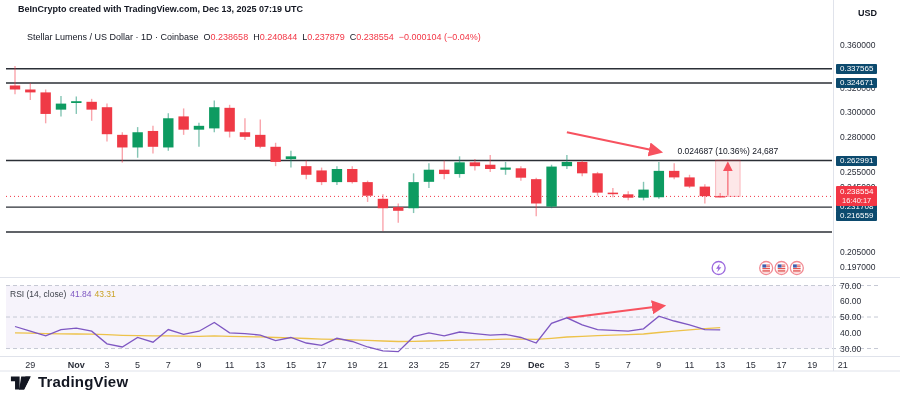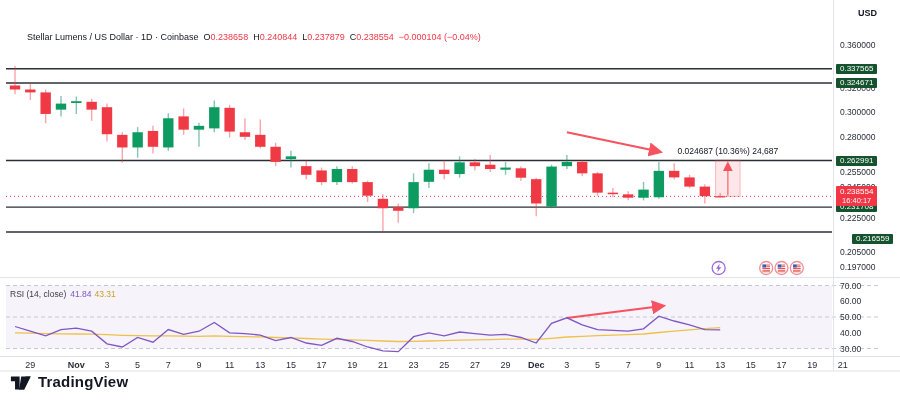--- a/index.html
+++ b/index.html
@@ -7,21 +7,21 @@
          font-family:"Liberation Sans",sans-serif;color:#131722;}
   .stage svg.main{position:absolute;left:0;top:0;}
   #overlays,.price-axis,.time-axis{position:absolute;left:0;top:0;width:900px;height:314px;pointer-events:none;}
   .credit{position:absolute;left:18px;top:4px;font-size:9px;font-weight:700;color:#131722;white-space:nowrap;}
   .symline{position:absolute;left:27px;top:32px;font-size:9px;color:#131722;white-space:nowrap;}
   .symline .pair{margin-left:5px;}
   .symline .lbl{color:#131722;}
   .symline .val{color:#f23645;}
   .usd{position:absolute;left:858px;top:8px;font-size:9px;font-weight:700;color:#131722;}
   .ptick{position:absolute;left:840px;font-size:8.5px;color:#2a2e39;transform:translateY(-50%);white-space:nowrap;}
-  .pbadge{position:absolute;left:836px;background:#14532d;color:#fff;font-size:8px;line-height:10px;
+  .pbadge{position:absolute;left:836px;background:#0c4a6e;color:#fff;font-size:8px;line-height:10px;
           padding:0 4px;border-radius:1px;transform:translateY(-50%);white-space:nowrap;}
   .lbadge{position:absolute;left:836px;background:#f23645;color:#fff;font-size:8px;line-height:9px;
           padding:1px 4px;border-radius:1px;transform:translateY(-50%);text-align:center;white-space:nowrap;}
   .lbadge .cd{font-size:7.5px;opacity:.95;}
   .ttick{position:absolute;top:360px;font-size:9px;color:#2a2e39;transform:translateX(-50%);}
   .ttick.bold{font-weight:700;}
   .anno{position:absolute;font-size:8.5px;color:#131722;transform:translate(-50%,-100%);white-space:nowrap;}
   .rsi-label{position:absolute;left:10px;top:280px;font-size:8.5px;color:#3a3e47;white-space:nowrap;pointer-events:auto;margin-top:9px;}
   .rsi-v1{color:#7e57c2;margin-left:4px;}
   .rsi-v2{color:#c9a227;margin-left:3px;}
@@ -290,21 +290,21 @@
       <div class="ptick" style="top: 137.471px;">0.280000</div>
       <div class="ptick" style="top: 171.877px;">0.255000</div>
       <div class="ptick" style="top: 186.594px;">0.245000</div>
       <div class="ptick" style="top: 217.922px;">0.225000</div>
       <div class="ptick" style="top: 252.168px;">0.205000</div>
       <div class="ptick" style="top: 266.812px;">0.197000</div>
       <div class="pbadge" style="top: 68.689px;">0.337565</div>
       <div class="pbadge" style="top: 83.0163px;">0.324671</div>
       <div class="pbadge" style="top: 160.526px;">0.262991</div>
       <div class="pbadge" style="top: 207.114px;">0.231708</div>
-      <div class="pbadge" style="top: 239px; margin-left: 16px;">0.216559</div>
+      <div class="pbadge" style="top: 216px;">0.216559</div>
       <div class="lbadge" style="top: 196.403px;">
         <div>0.238554</div>
         <div class="cd">16:40:17</div>
       </div>
       <div class="ptick" style="top: 285.521px;">70.00</div>
       <div class="ptick" style="top: 301.276px;">60.00</div>
       <div class="ptick" style="top: 317.031px; text-align: center;">50.00</div>
       <div class="ptick" style="top: 332.786px;">40.00</div>
       <div class="ptick" style="top: 348.54px;">30.00</div>
     </div>
@@ -331,20 +331,21 @@
       <div class="ttick" style="left: 628.2px;">7</div>
       <div class="ttick" style="left: 658.86px;">9</div>
       <div class="ttick" style="left: 689.52px;">11</div>
       <div class="ttick" style="left: 720.18px;">13</div>
       <div class="ttick" style="left: 750.84px;">15</div>
       <div class="ttick" style="left: 781.5px;">17</div>
       <div class="ttick" style="left: 812.16px;">19</div>
       <div class="ttick" style="left: 842.82px;">21</div>
     </div>
 
+  <div class="credit">BeInCrypto created with TradingView.com, Dec 13, 2025 07:19 UTC</div>
   <div class="symline"><span>Stellar Lumens / US Dollar · 1D · Coinbase</span><span id="ohlc-spans"><span class="pair"><span class="lbl">O</span><span class="val">0.238658</span></span><span class="pair"><span class="lbl">H</span><span class="val">0.240844</span></span><span class="pair"><span class="lbl">L</span><span class="val">0.237879</span></span><span class="pair"><span class="lbl">C</span><span class="val">0.238554</span></span><span class="pair val">−0.000104 (−0.04%)</span></span></div>
   <div class="usd">USD</div>
 
   <div class="rsi-label">
     <span>RSI (14, close)</span><span class="rsi-v1">41.84</span><span class="rsi-v2">43.31</span>
   </div>
 
   <div class="logo">
     <svg width="22" height="20" viewBox="0 0 24 20">
       <path d="M1 3 h9.5 v14 h-5 v-9 H1 z" fill="#131722"></path>

